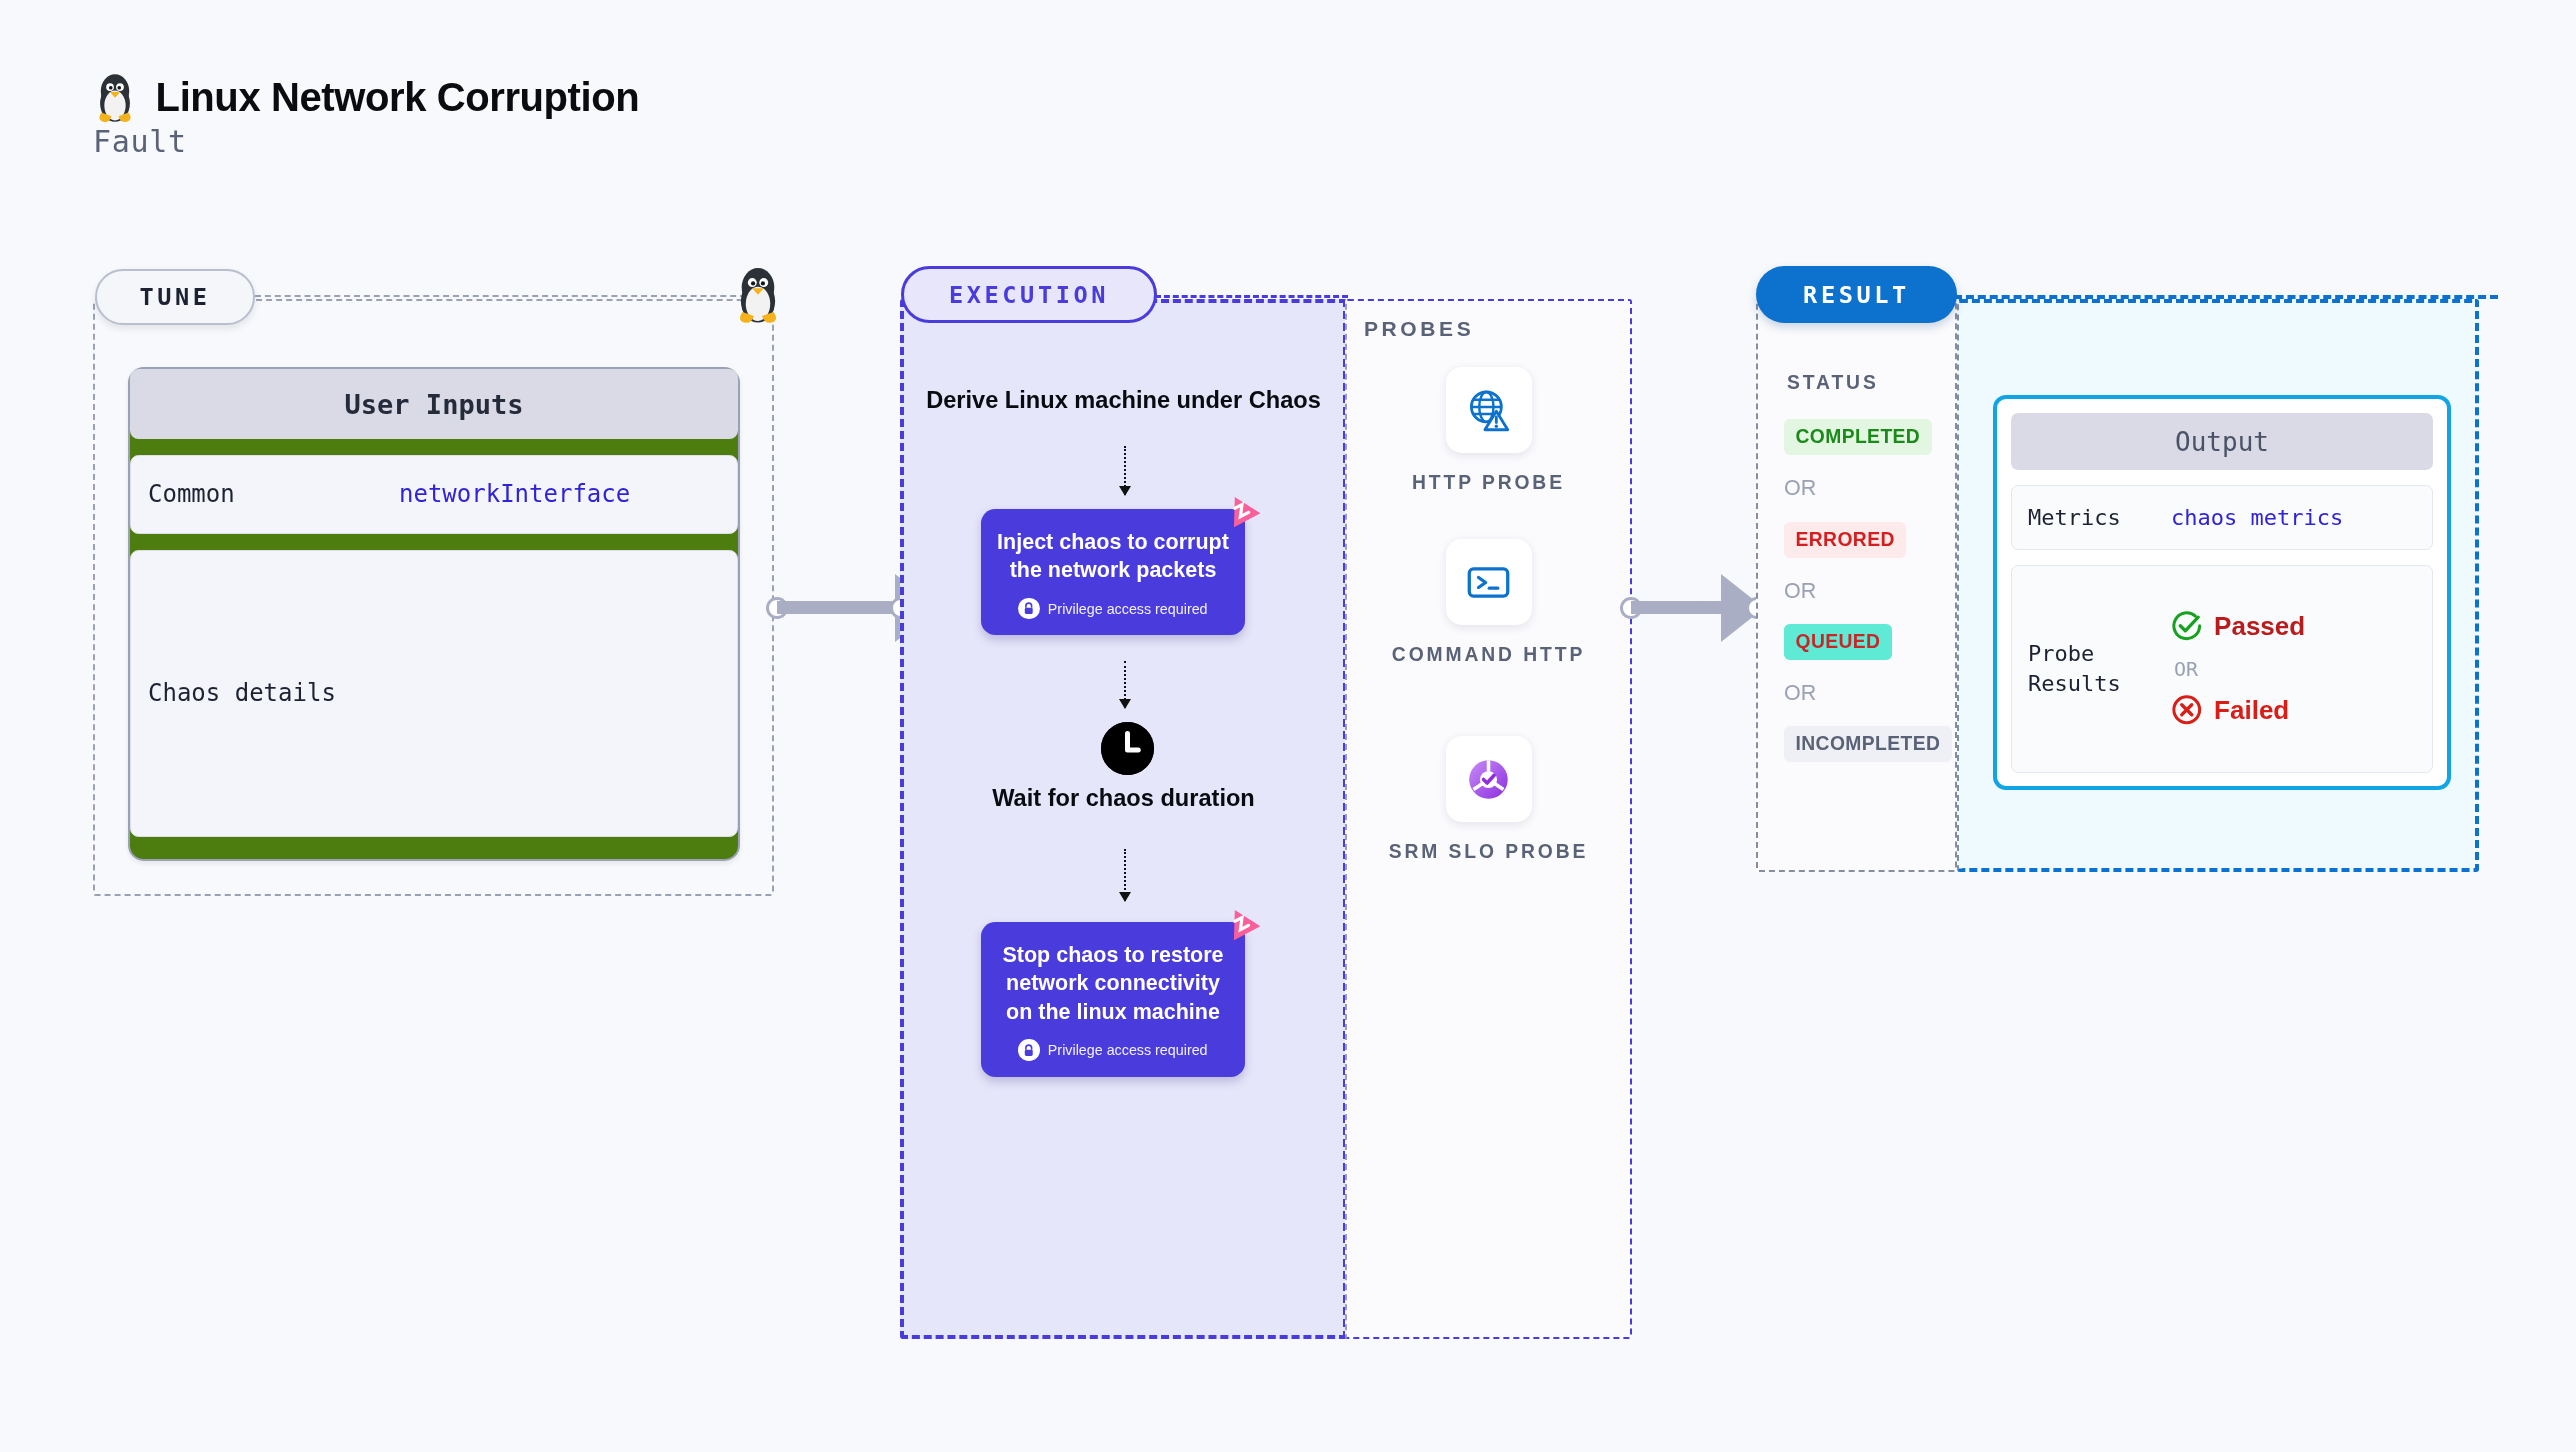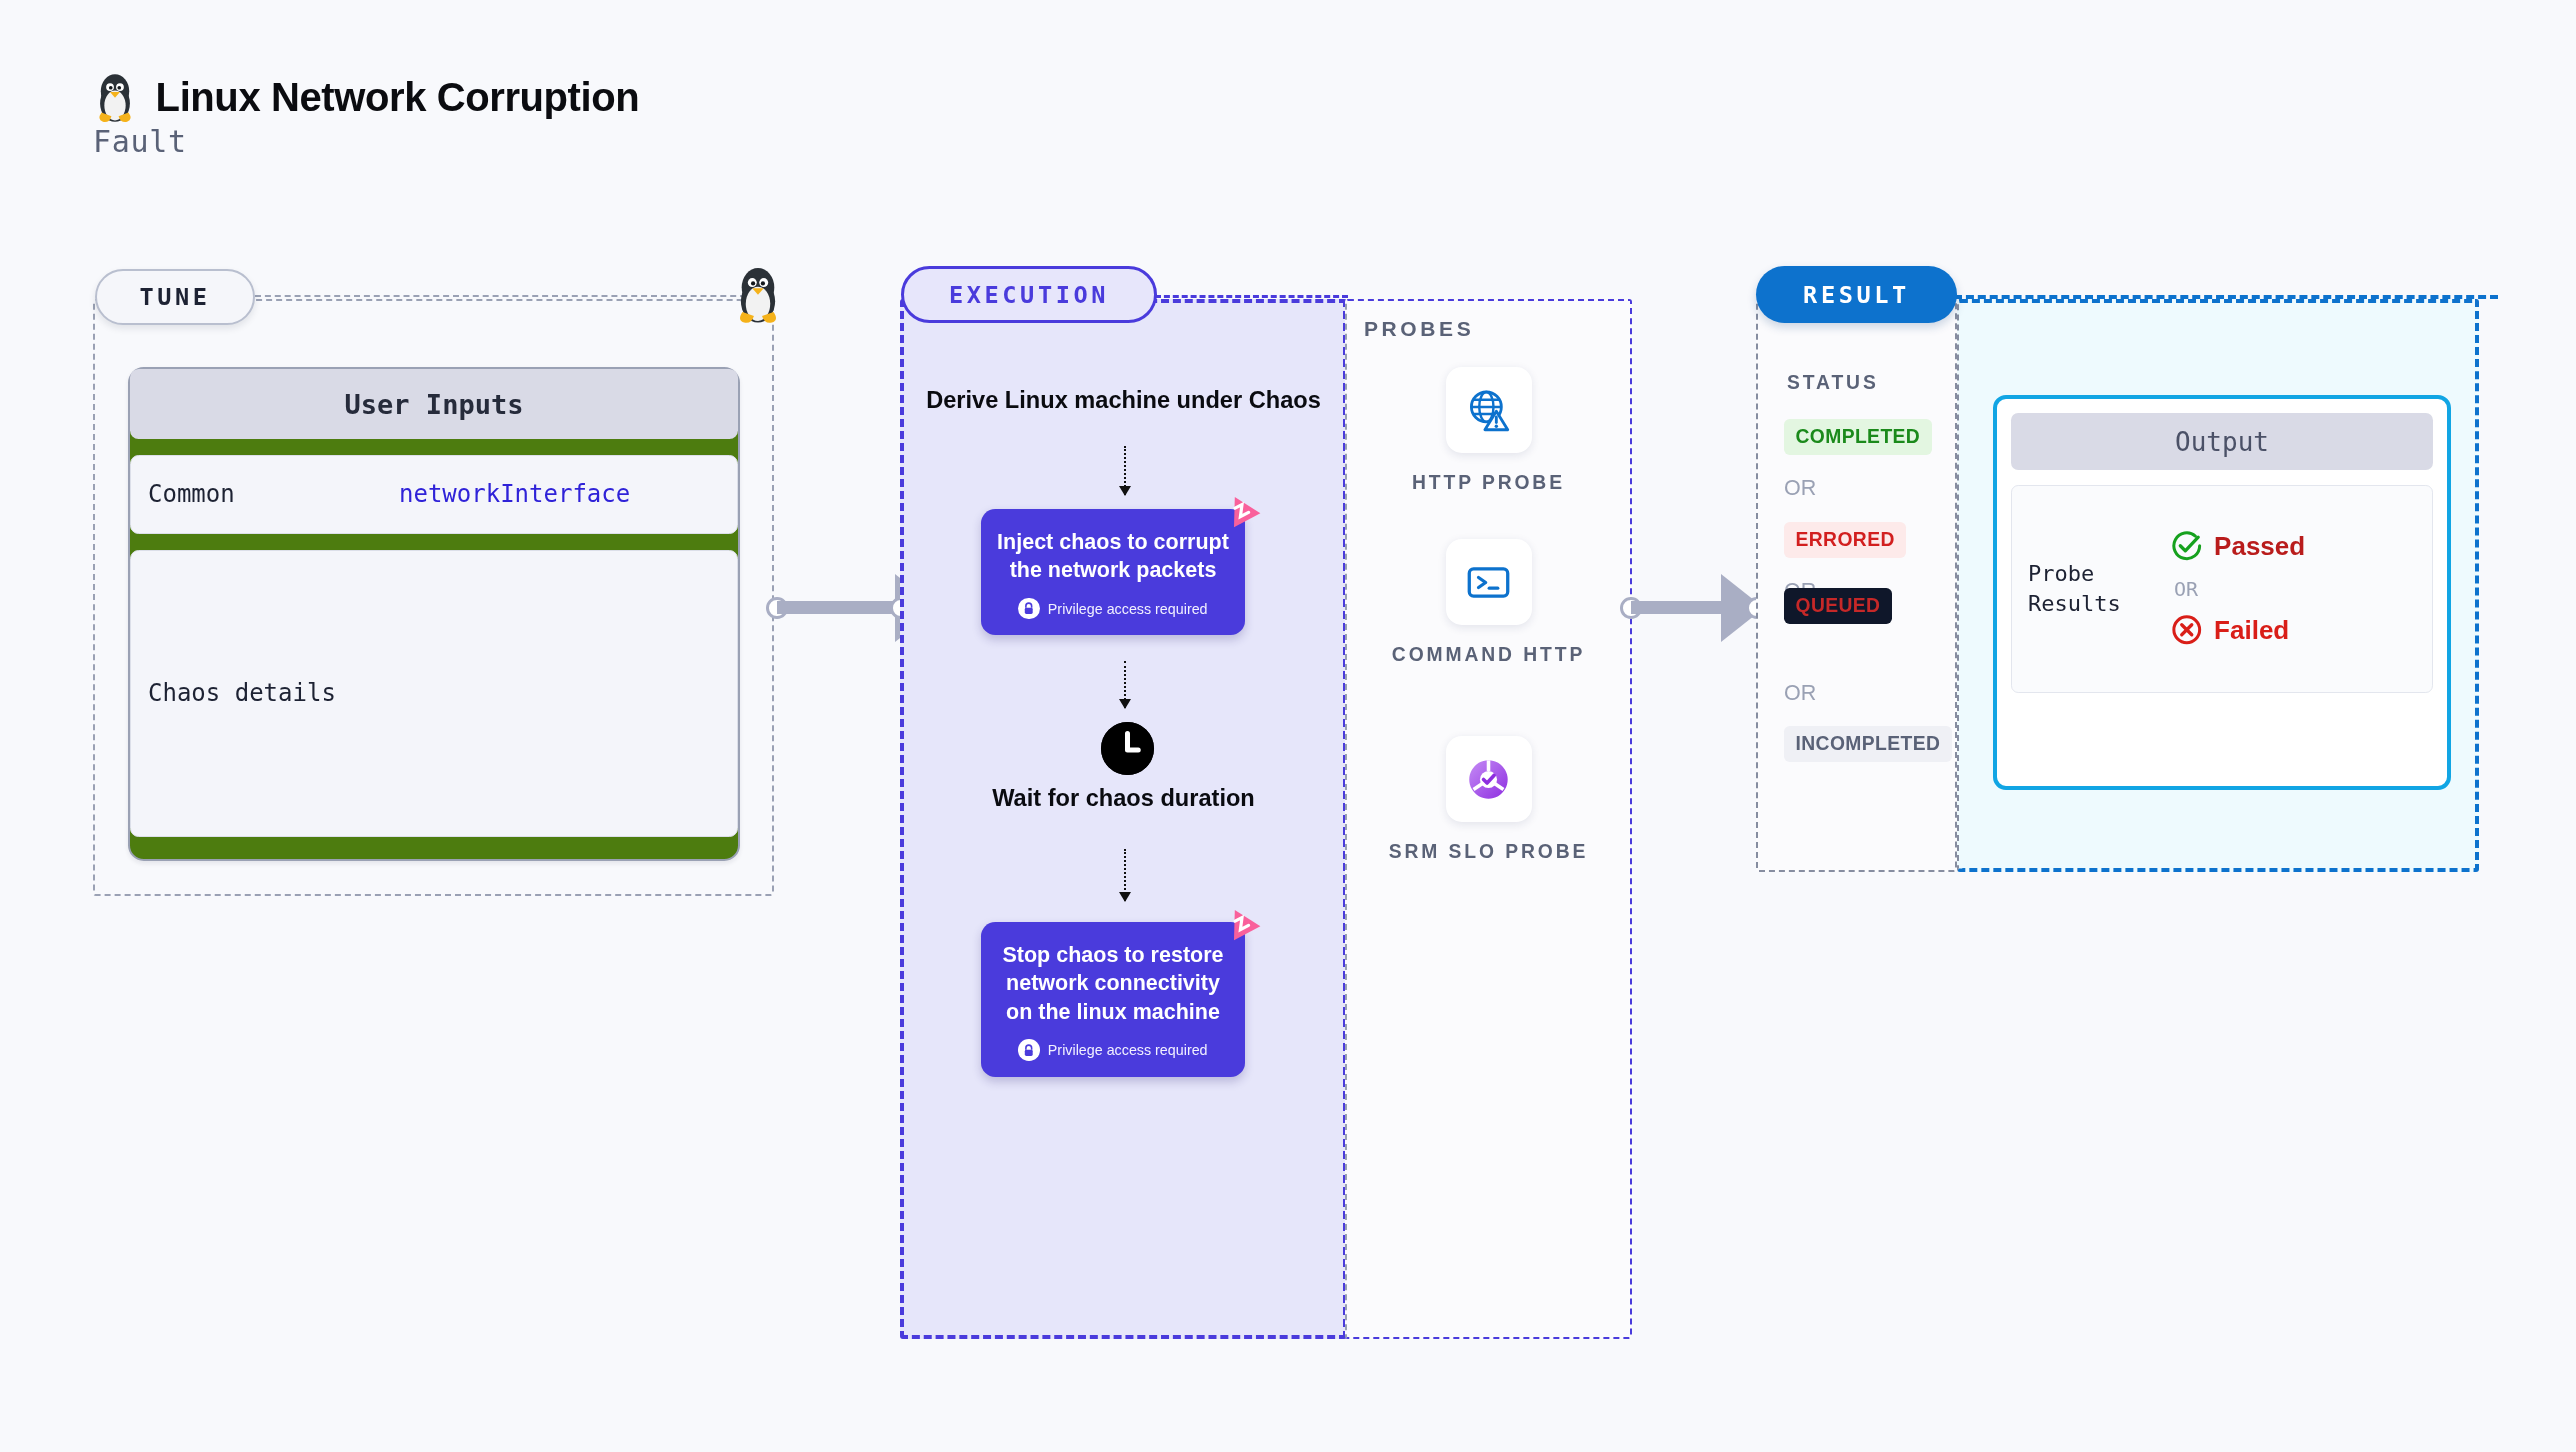--- a/index.html
+++ b/index.html
@@ -483,27 +483,31 @@
 <div id="output-zone"></div>
 <div id="result-panel"></div>
 <div id="result-badge" class="panel-badge">RESULT</div>
 
 <div id="status-label">STATUS</div>
 
 <div class="status-chip" style="top:419px; background:#e3f6e1; color:#1b8a1b;">COMPLETED</div>
 <div class="or-text" style="top:476px;">OR</div>
 <div class="status-chip" style="top:522px; background:#fdeaea; color:#d21f1f;">ERRORED</div>
 <div class="or-text" style="top:579px;">OR</div>
-<div class="status-chip" style="top:588px; background:#0f172a; color:#c62828;">QUEUED</div>
+<div class="status-chip" style="top:624px; background:#5eead4; color:#c62828;">QUEUED</div>
 <div class="or-text" style="top:681px;">OR</div>
 <div class="status-chip" style="top:726px; background:#eff0f5; color:#5a6277;">INCOMPLETED</div>
 
 <div id="output-card">
   <div id="output-head">Output</div>
 
+  <div class="out-row">
+    <div class="ok">Metrics</div>
+    <div class="ov">chaos metrics</div>
+  </div>
 
   <div class="out-row" id="out-row-probe">
     <div class="ok">Probe Results</div>
     <div>
       <div class="pr-line">
         <span>
           <svg width="31.5" height="31.5" viewBox="0 0 44 44">
             <path d="M40 22 a18 18 0 1 1 -6 -13.4" fill="none" stroke="#16a11e" stroke-width="4.2" stroke-linecap="round"></path>
             <path d="M13 22 L20 29 L38 10" fill="none" stroke="#16a11e" stroke-width="4.6" stroke-linecap="round" stroke-linejoin="round"></path>
           </svg>

